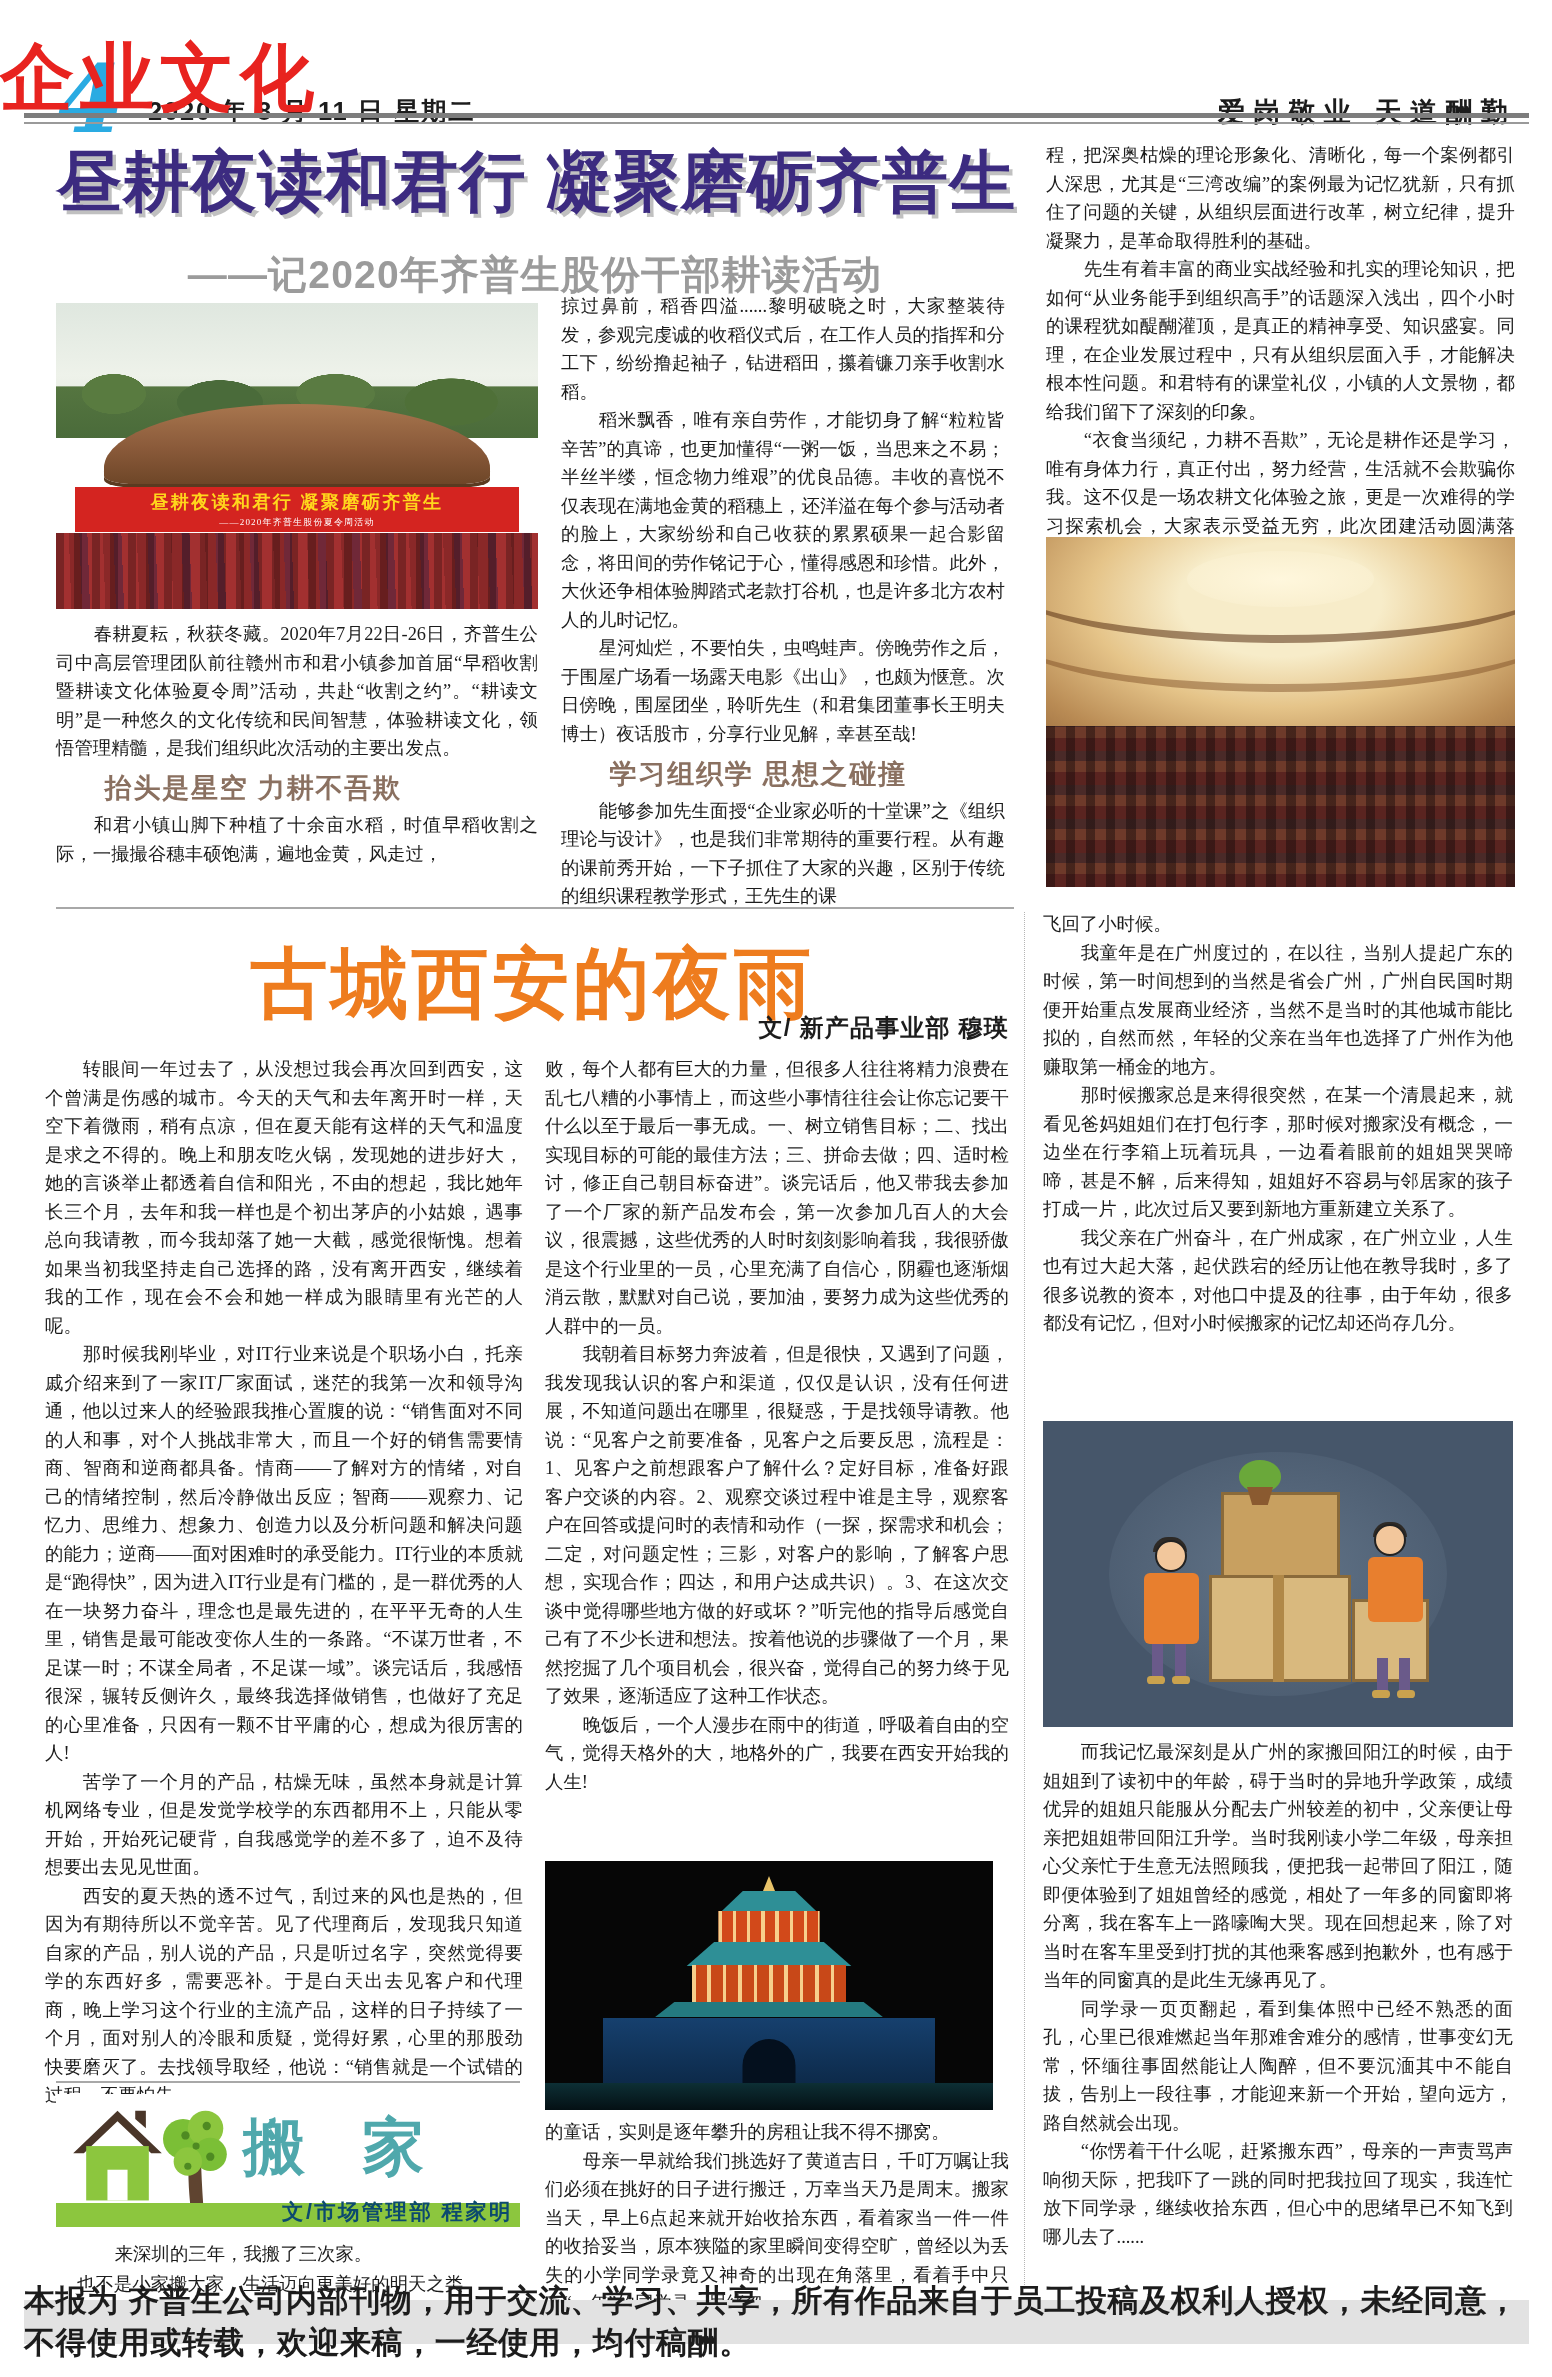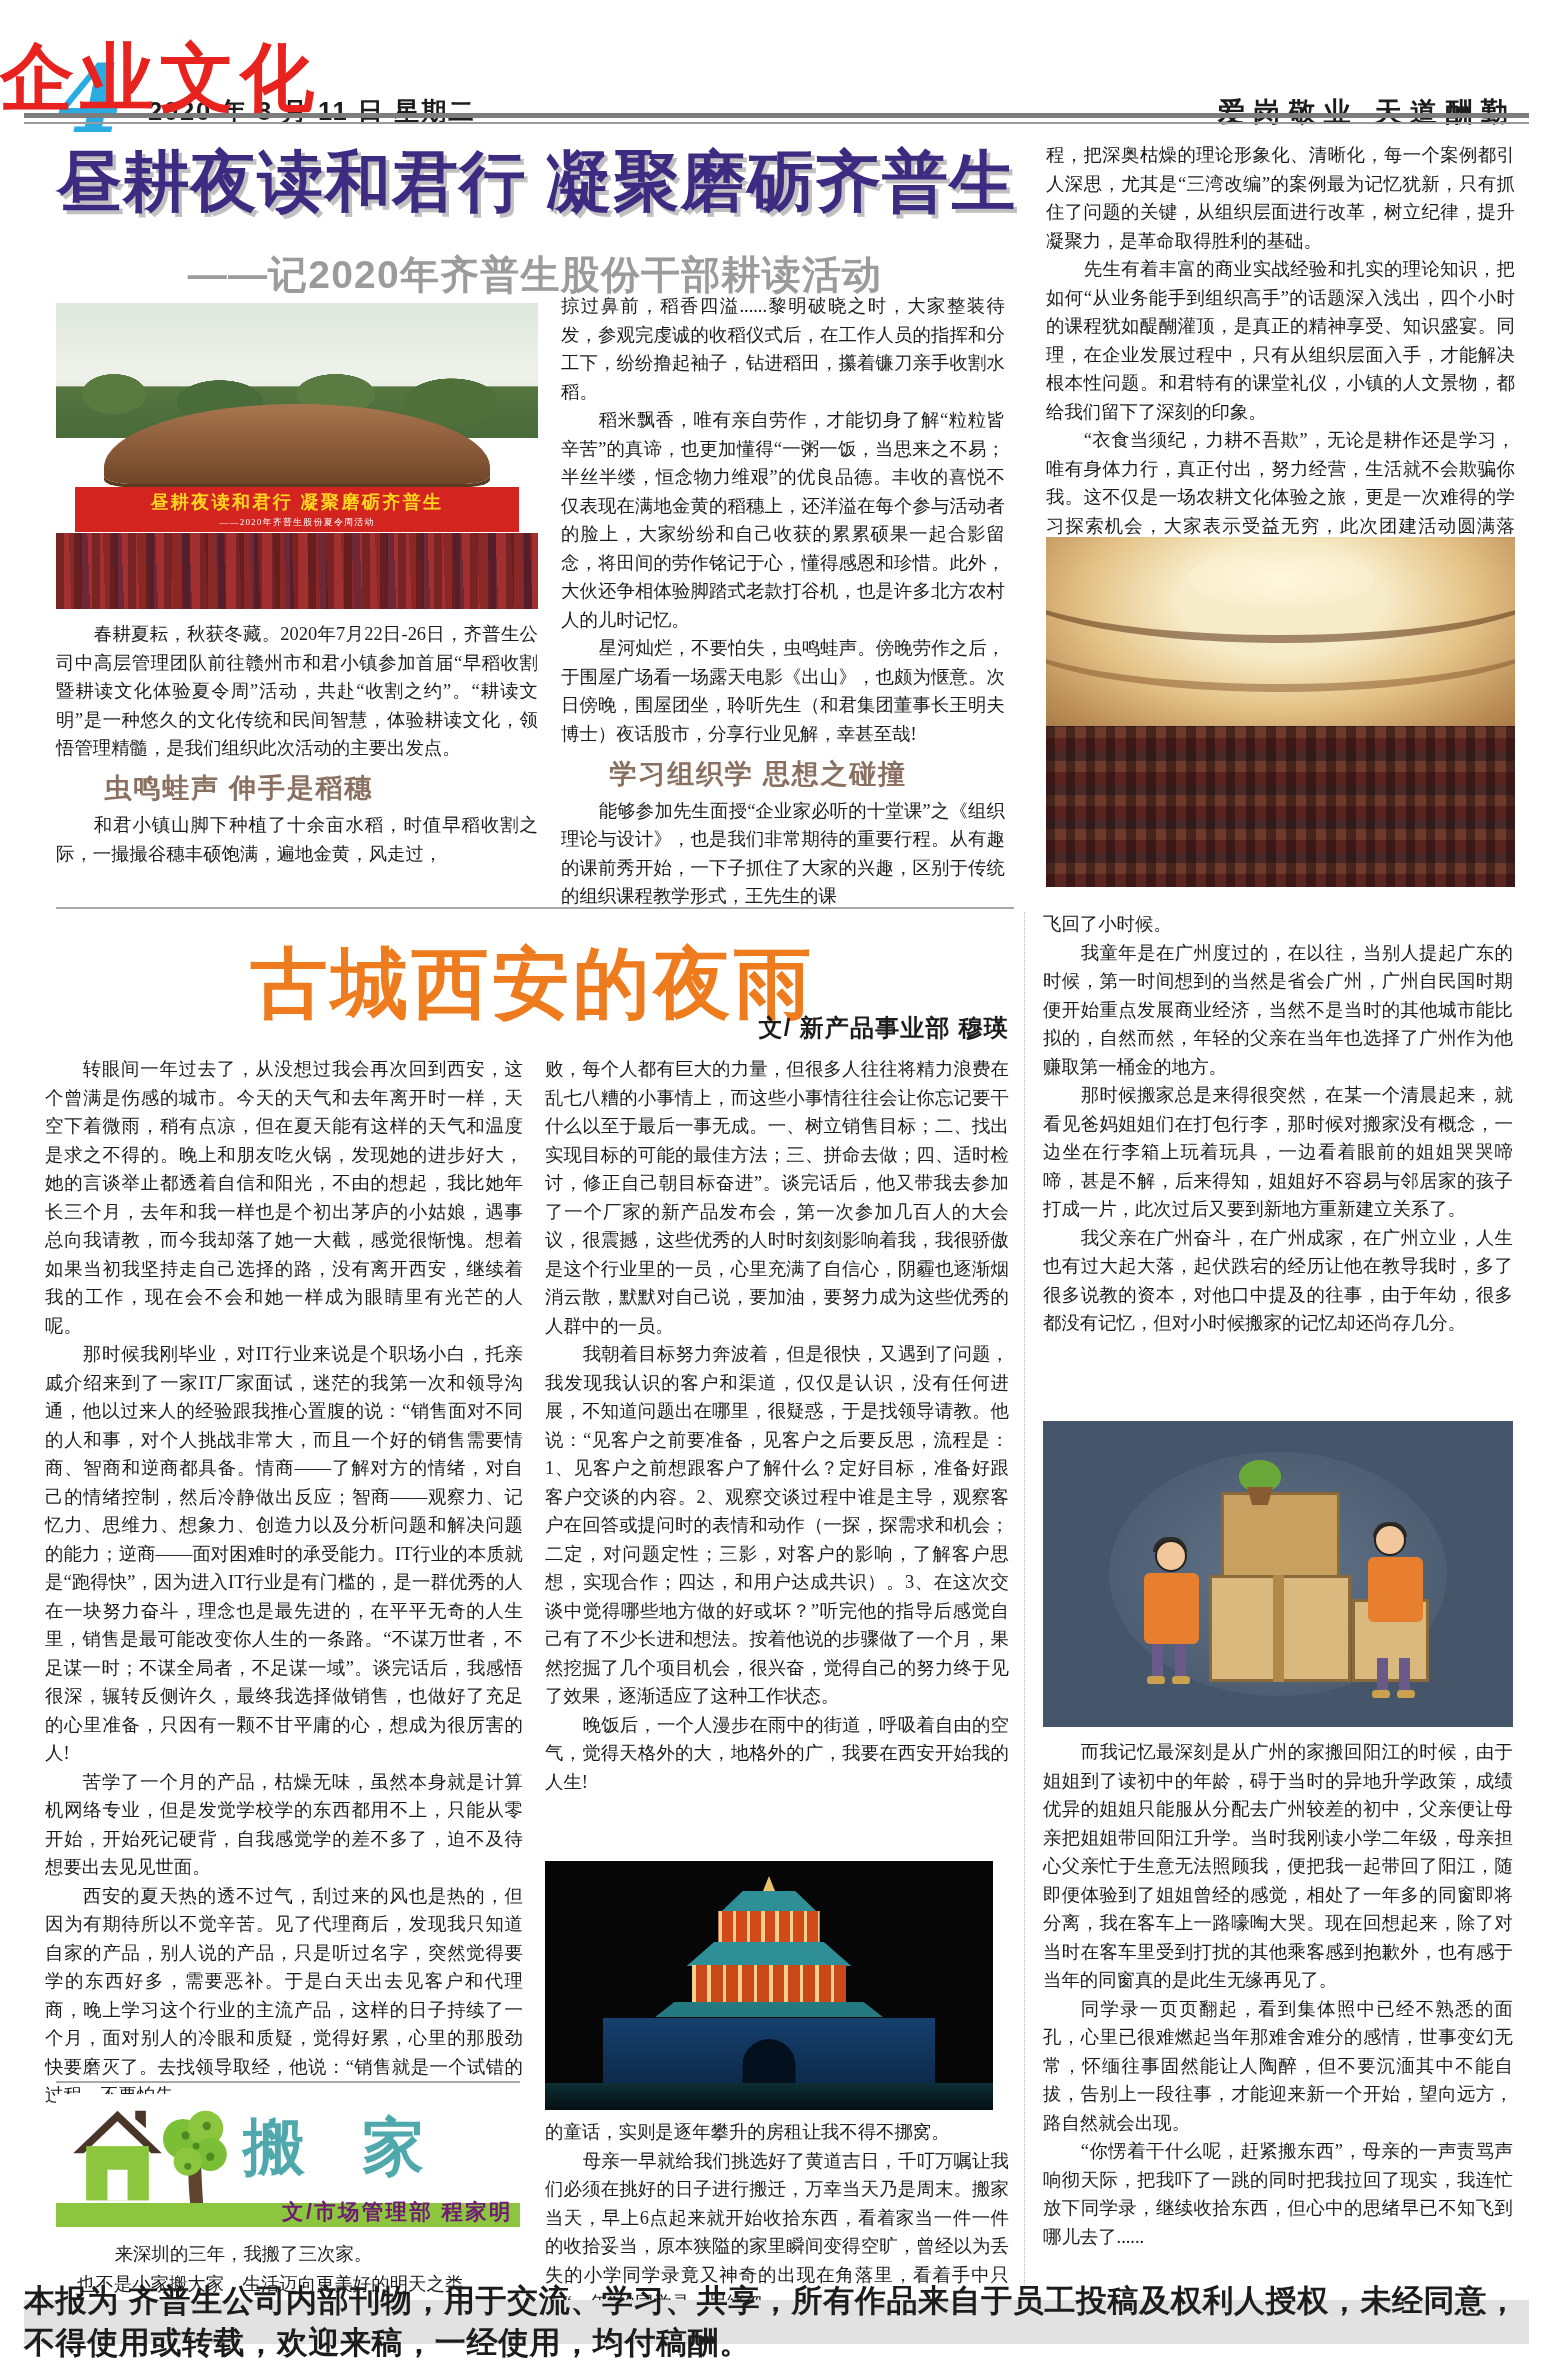--- a/index.html
+++ b/index.html
@@ -109,21 +109,21 @@
   .a2-col2{left:545px;top:1055px;width:464px;}
   .a2-col2b{left:545px;top:2118px;width:464px;}
   .a3-col3t{left:1043px;top:910px;width:470px;}
   .a3-col3b{left:1043px;top:1738px;width:470px;}
   
   .a3-block{position:absolute;left:56px;top:2094px;width:464px;height:133px;background:#ffffff;}
   .a3-art{position:absolute;left:4.7px;top:6px;width:178px;height:104px;}
   .a3-title{position:absolute;left:187px;top:10.7px;font-size:62px;font-weight:bold;color:#4fa8ac;
             font-family:"Liberation Sans","DejaVu Sans",sans-serif;letter-spacing:20px;white-space:nowrap;}
   .a3-band{position:absolute;left:0;bottom:0;width:100%;height:24px;background:#8cc63e;}
-  .a3-byline{position:absolute;right:7.1px;bottom:1.2px;font-size:21.4px;font-weight:bold;color:#701a75;
+  .a3-byline{position:absolute;right:7.1px;bottom:1.2px;font-size:21.4px;font-weight:bold;color:#0c4a6e;
              font-family:"Liberation Sans","DejaVu Sans",sans-serif;letter-spacing:2.4px;}
   .a3-intro{left:77px;top:2239px;width:451px;font-size:18.4px;line-height:30px;}
   
   .footer{position:absolute;left:24px;top:2300px;width:1505px;height:44px;background:#e2e2e2;
           display:flex;align-items:center;justify-content:center;}
   .footer span{font-size:31px;font-weight:bold;font-family:"Liberation Sans","DejaVu Sans",sans-serif;letter-spacing:0.6px;}
 </style>
 </head>
 <body>
 
@@ -145,21 +145,21 @@
     <div class="ph1-building"></div>
     <div class="ph1-banner">
       <span class="bl1">昼耕夜读和君行 凝聚磨砺齐普生</span>
       <span class="bl2">——2020年齐普生股份夏令周活动</span>
     </div>
     <div class="ph1-crowd"></div>
   </div>
 
   <div class="col a1-col-left">
       <p class="p">春耕夏耘，秋获冬藏。2020年7月22日-26日，齐普生公司中高层管理团队前往赣州市和君小镇参加首届“早稻收割暨耕读文化体验夏令周”活动，共赴“收割之约”。“耕读文明”是一种悠久的文化传统和民间智慧，体验耕读文化，领悟管理精髓，是我们组织此次活动的主要出发点。</p>
-      <h3 class="h">虫鸣蛙声  伸手是稻穗</h3>
+      <h3 class="h">抬头是星空  力耕不吾欺</h3>
       <p class="p">和君小镇山脚下种植了十余亩水稻，时值早稻收割之际，一撮撮谷穗丰硕饱满，遍地金黄，风走过，</p>
     </div>
   <div class="col a1-col-mid">
       <p class="c">掠过鼻前，稻香四溢......黎明破晓之时，大家整装待发，参观完虔诚的收稻仪式后，在工作人员的指挥和分工下，纷纷撸起袖子，钻进稻田，攥着镰刀亲手收割水稻。</p>
       <p class="p">稻米飘香，唯有亲自劳作，才能切身了解“粒粒皆辛苦”的真谛，也更加懂得“一粥一饭，当思来之不易；半丝半缕，恒念物力维艰”的优良品德。丰收的喜悦不仅表现在满地金黄的稻穗上，还洋溢在每个参与活动者的脸上，大家纷纷和自己收获的累累硕果一起合影留念，将田间的劳作铭记于心，懂得感恩和珍惜。此外，大伙还争相体验脚踏式老款打谷机，也是许多北方农村人的儿时记忆。</p>
       <p class="p">星河灿烂，不要怕失，虫鸣蛙声。傍晚劳作之后，于围屋广场看一场露天电影《出山》，也颇为惬意。次日傍晚，围屋团坐，聆听先生（和君集团董事长王明夫博士）夜话股市，分享行业见解，幸甚至哉!</p>
       <h3 class="h">学习组织学  思想之碰撞</h3>
       <p class="p">能够参加先生面授“企业家必听的十堂课”之《组织理论与设计》，也是我们非常期待的重要行程。从有趣的课前秀开始，一下子抓住了大家的兴趣，区别于传统的组织课程教学形式，王先生的课</p>
     </div>
   <div class="col a1-col-right">

